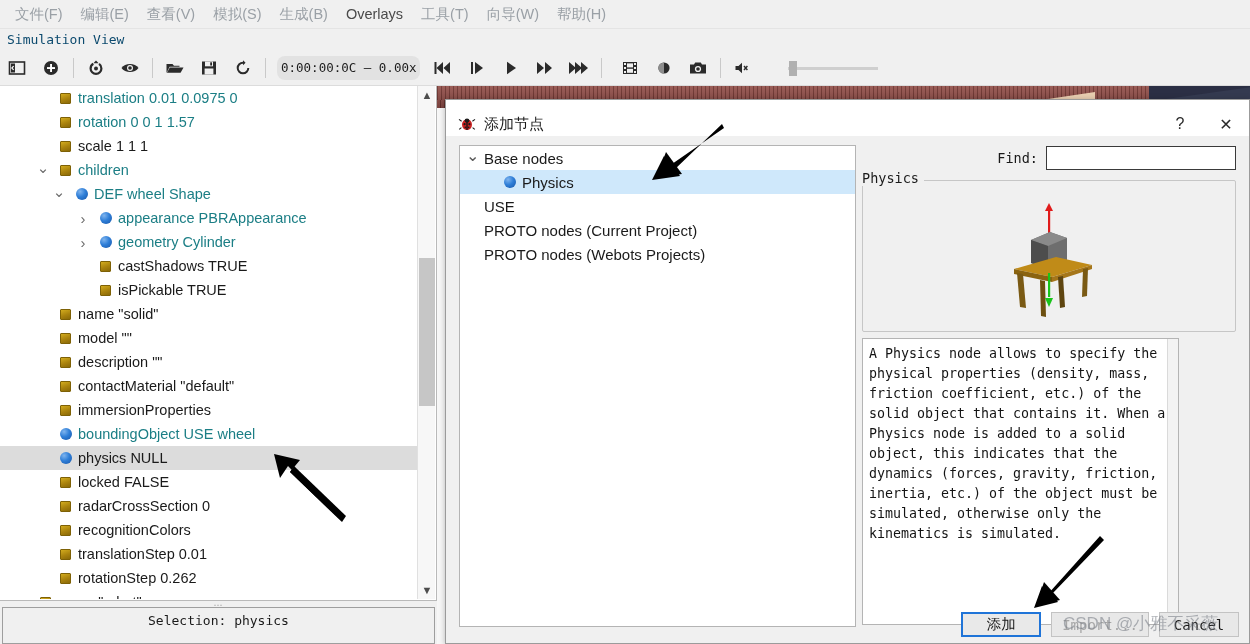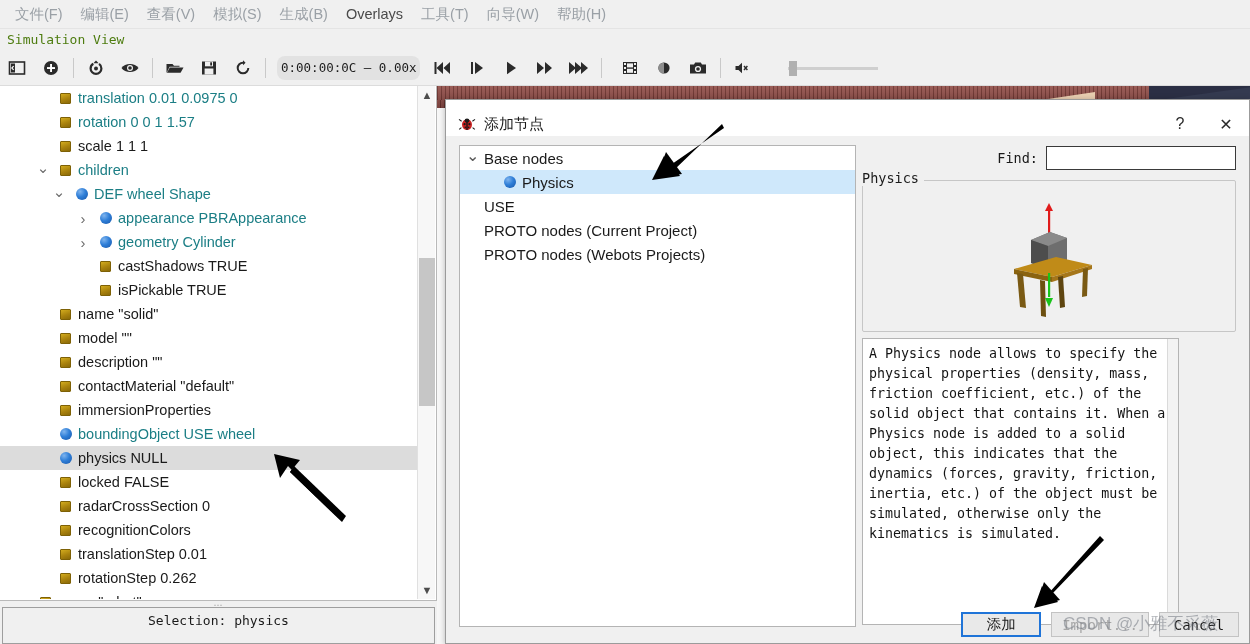--- a/index.html
+++ b/index.html
@@ -35,21 +35,21 @@
   .dock-title {
     position: absolute; left: 0; top: 29px;
     width: 1250px; height: 21px;
     background: #f0f0f0;
     display: flex; align-items: center;
     padding-left: 7px;
   }
   .dock-title span {
     font-family: "DejaVu Sans Mono", monospace;
     font-size: 13px;
-    color: #4d7c0f;
+    color: #0c4a6e;
   }
 
   
   .toolbar {
     position: absolute; left: 0; top: 50px;
     width: 1250px; height: 36px;
     background: #f0f0f0;
     display: flex; align-items: center;
     border-bottom: 1px solid #dcdcdc;
   }

